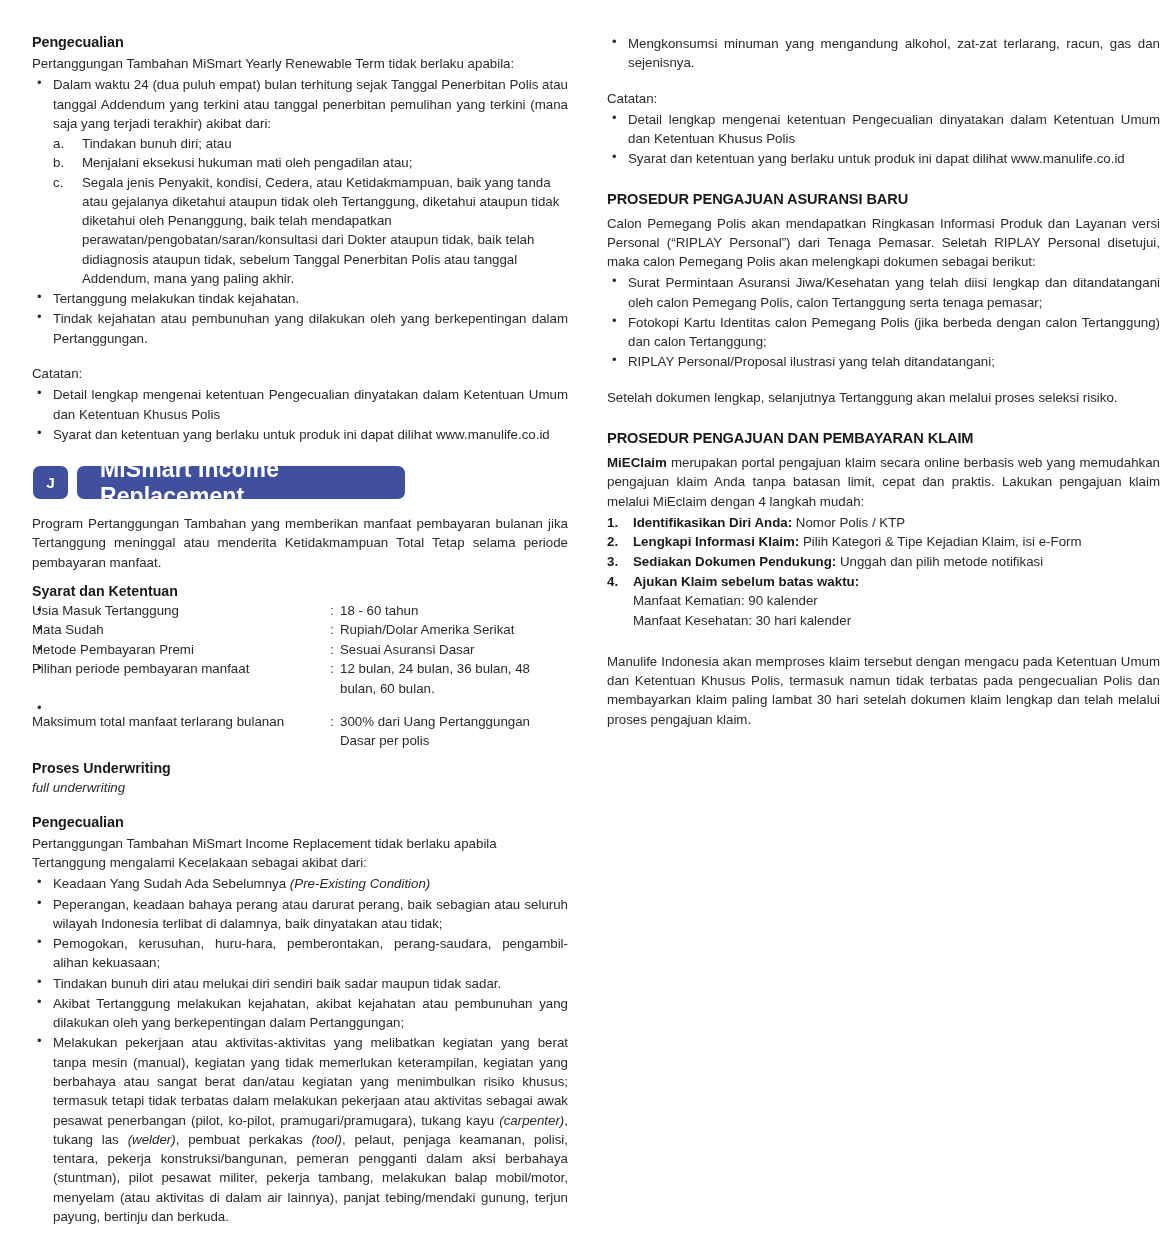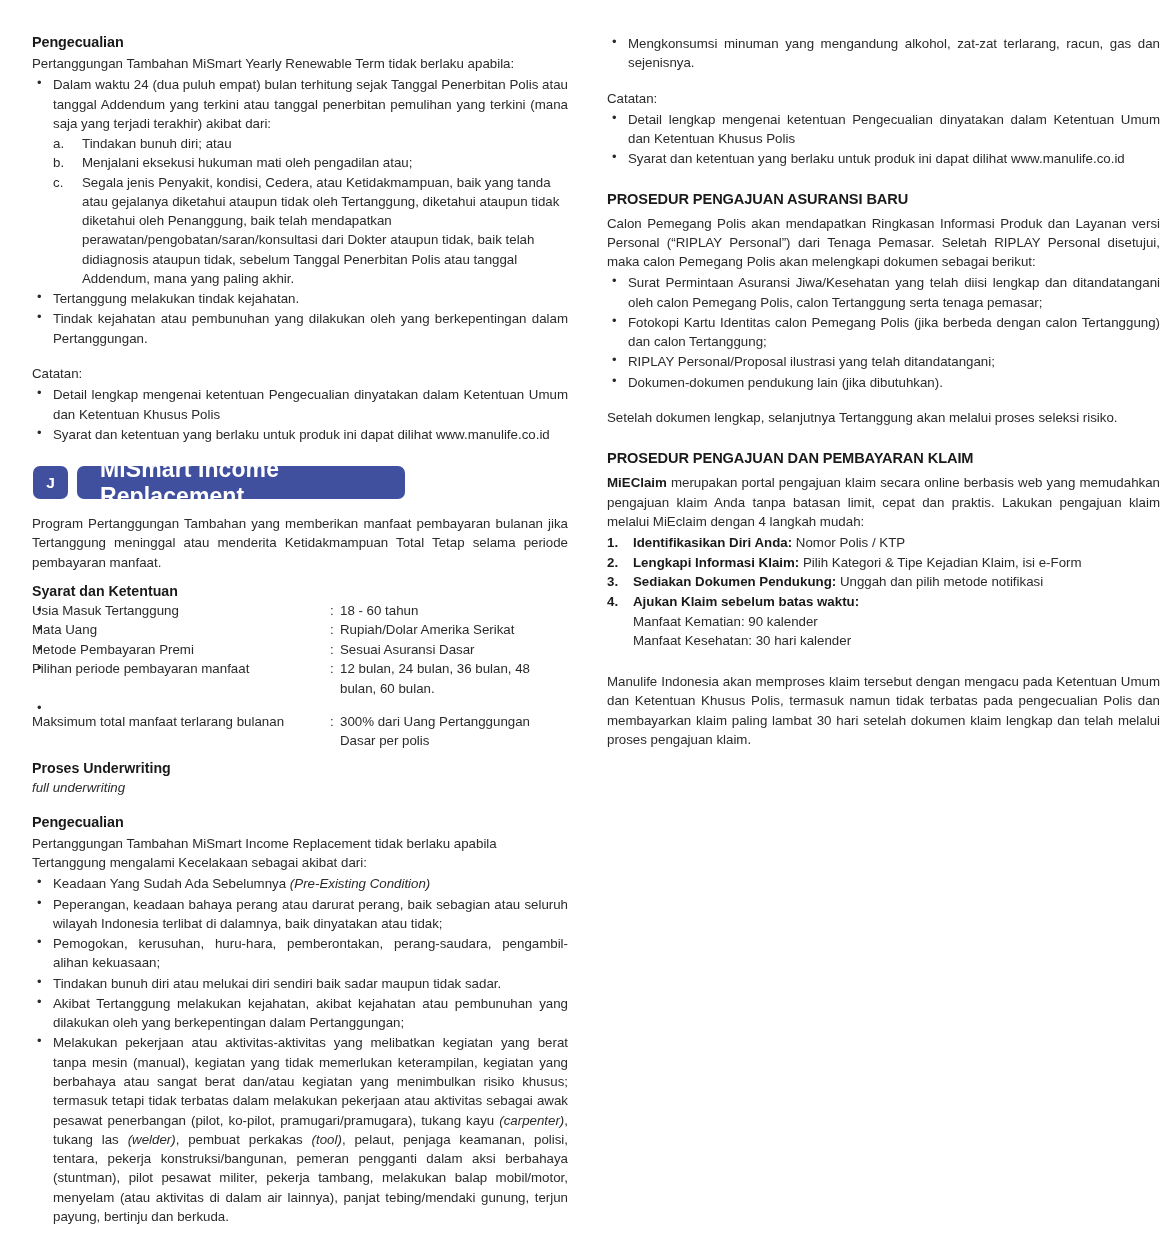--- a/index.html
+++ b/index.html
@@ -277,21 +277,21 @@
     <h3 class="sub-head">Syarat dan Ketentuan</h3>
 
     <table class="spec">
       <tbody>
         <tr>
           <td class="spec-label">Usia Masuk Tertanggung</td>
           <td class="spec-colon">:</td>
           <td class="spec-value">18 - 60 tahun</td>
         </tr>
         <tr>
-          <td class="spec-label">Mata Uang</td>
+          <td class="spec-label">Mata Sudah</td>
           <td class="spec-colon">:</td>
           <td class="spec-value">Rupiah/Dolar Amerika Serikat</td>
         </tr>
         <tr>
           <td class="spec-label">Metode Pembayaran Premi</td>
           <td class="spec-colon">:</td>
           <td class="spec-value">Sesuai Asuransi Dasar</td>
         </tr>
         <tr>
           <td class="spec-label">Pilihan periode pembayaran manfaat</td>
@@ -372,23 +372,20 @@
     <ul class="bul">
       <li>
         <span>Surat Permintaan Asuransi Jiwa/Kesehatan yang telah diisi lengkap dan ditandatangani oleh calon Pemegang Polis, calon Tertanggung serta tenaga pemasar;</span>
       </li>
       <li>
         <span>Fotokopi Kartu Identitas calon Pemegang Polis (jika berbeda dengan calon Tertanggung) dan calon Tertanggung;</span>
       </li>
       <li class="noj">
         <span>RIPLAY Personal/Proposal ilustrasi yang telah ditandatangani;</span>
       </li>
-      <li class="noj">
-        <span>Dokumen-dokumen pendukung lain (jika dibutuhkan).</span>
-      </li>
     </ul>
 
     <div class="spacer-md"></div>
 
     <p class="body noj">Setelah dokumen lengkap, selanjutnya Tertanggung akan melalui proses seleksi risiko.</p>
 
     <div class="spacer-lg"></div>
 
     <h2 class="sec-head-caps">PROSEDUR PENGAJUAN DAN PEMBAYARAN KLAIM</h2>
 

